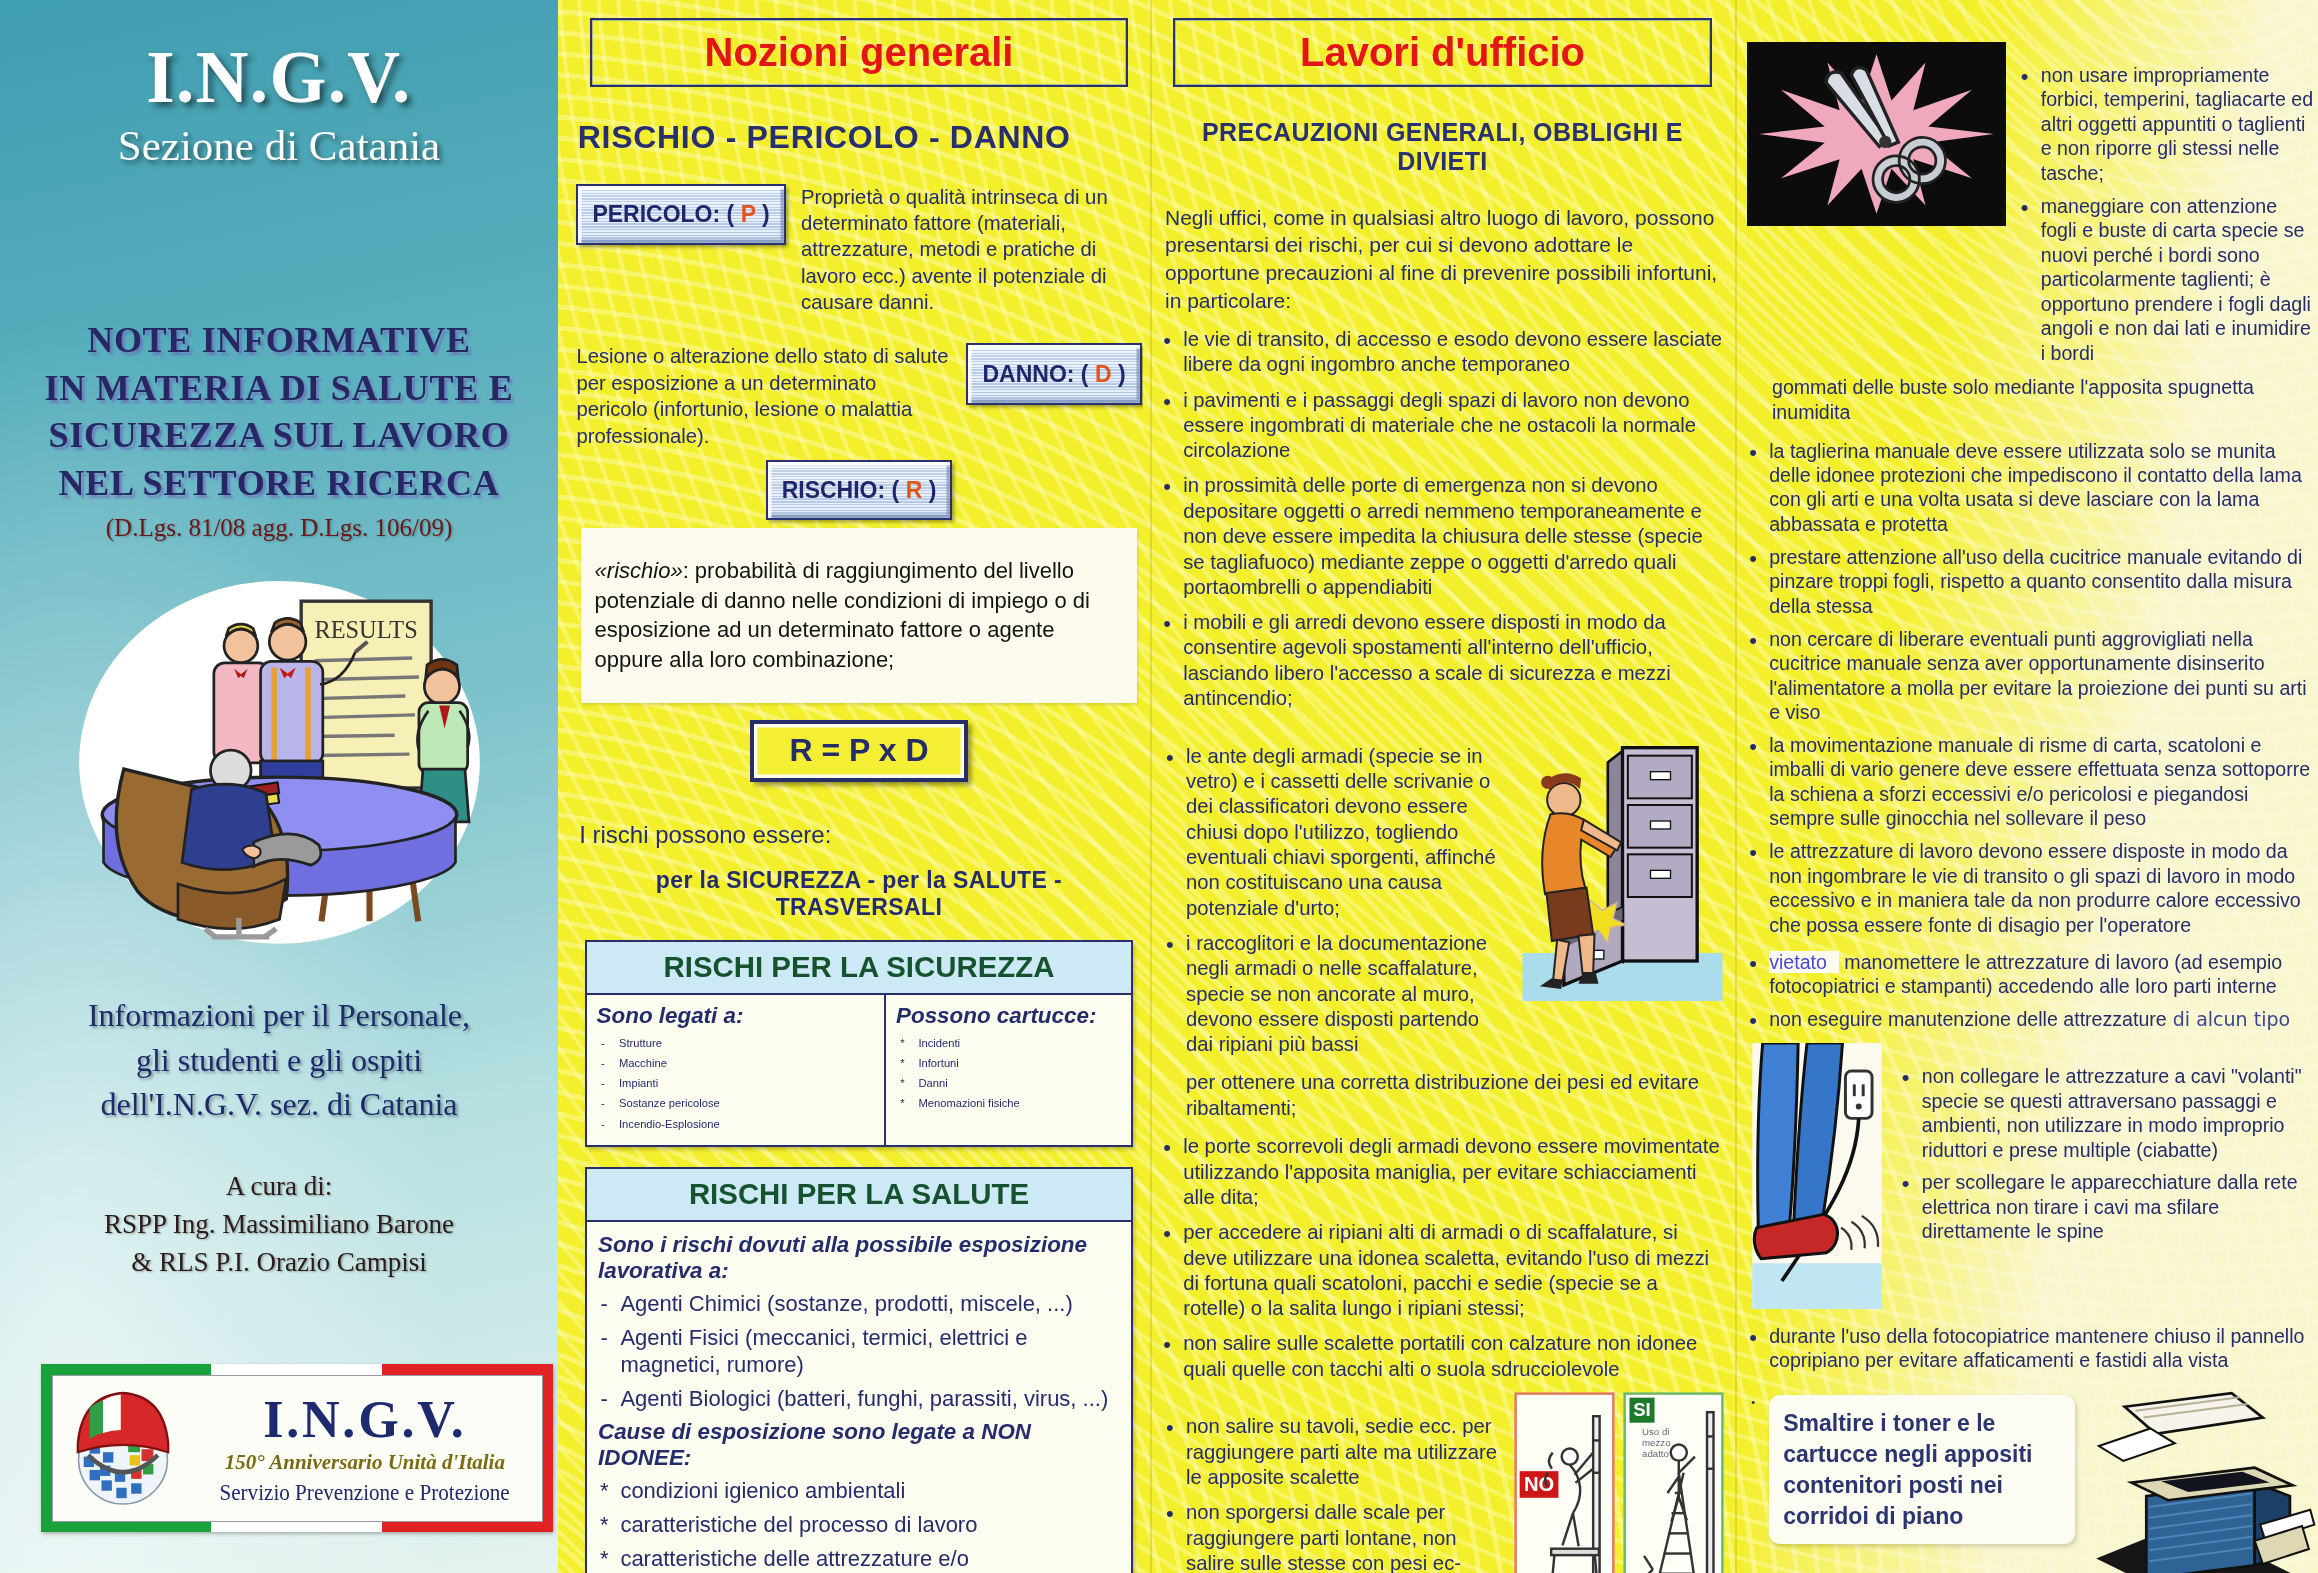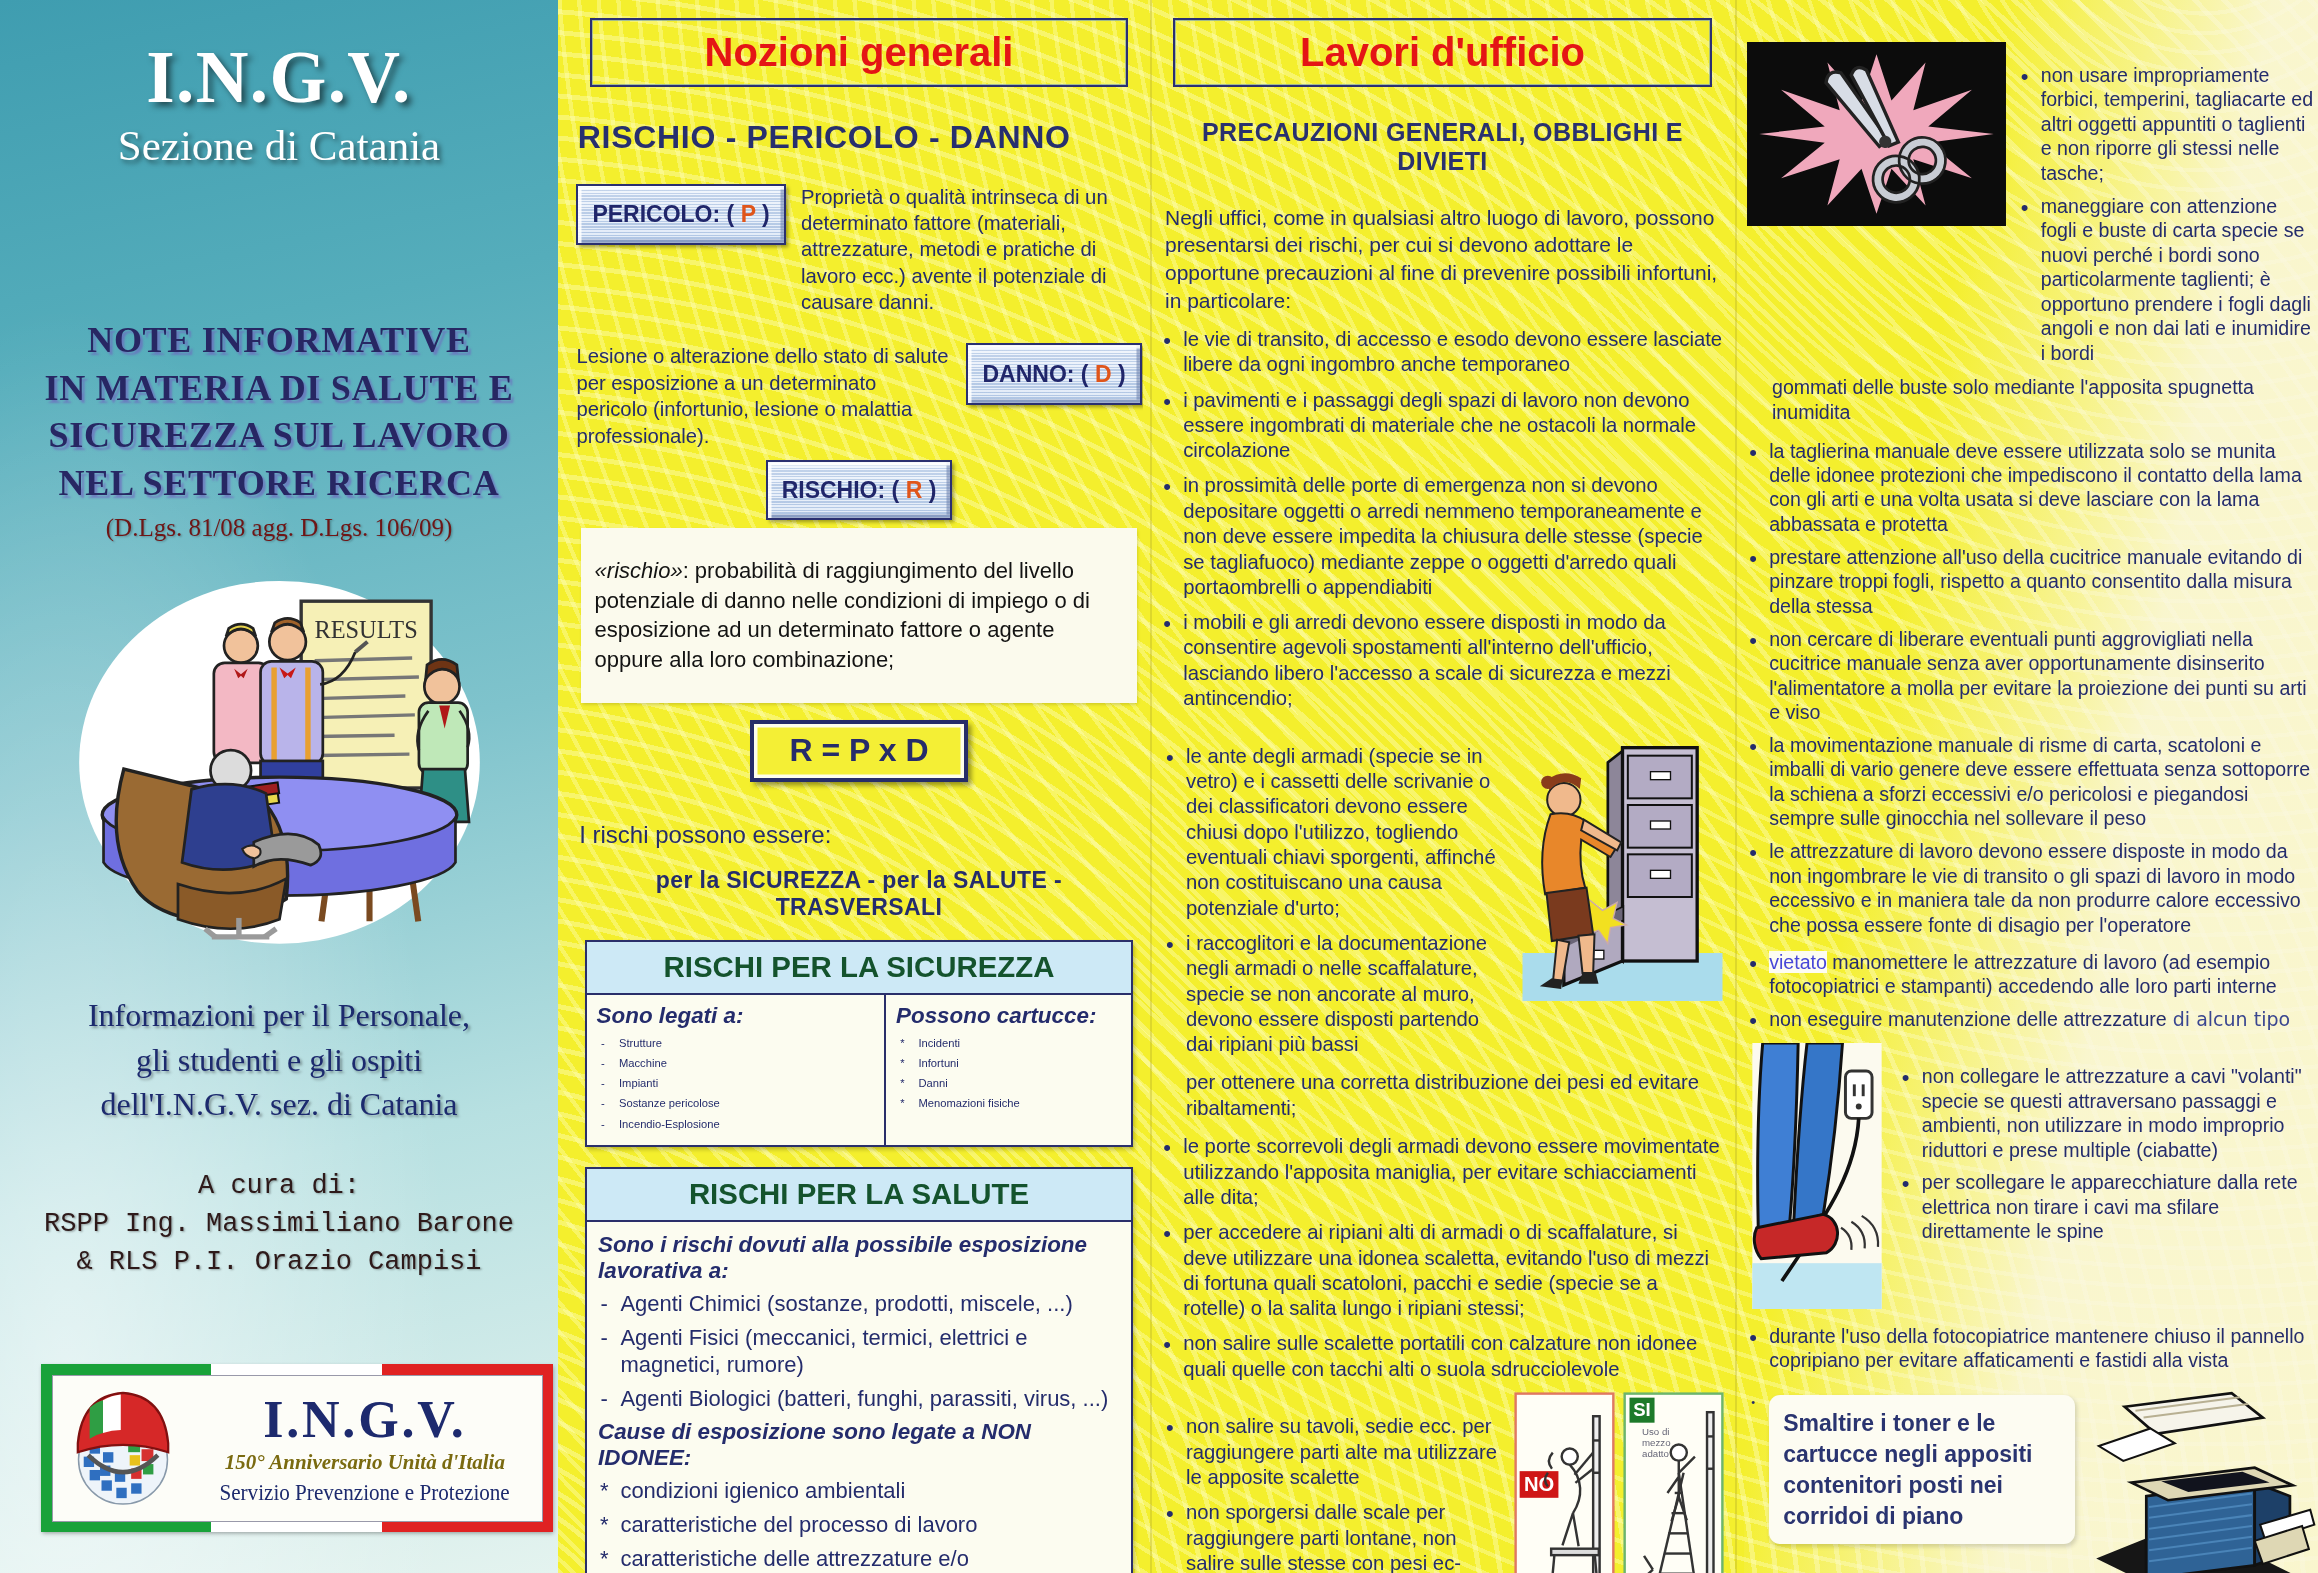--- a/index.html
+++ b/index.html
@@ -16,21 +16,21 @@
       linear-gradient(168deg,#3f9db0 0%,#55adbb 22%,#7fc3cc 48%,#b7e0e1 72%,#e4f3ef 100%);
     font-family:"Liberation Serif",serif;color:#fff;text-align:center;}
   .cov-org{margin-top:36px;font-size:73px;font-weight:bold;letter-spacing:1.4px;
     text-shadow:4.2px 4.2px 6.3px rgba(0,0,0,.55);}
   .cov-sec{font-size:43px;margin-top:1.4px;text-shadow:2.8px 2.8px 4.9px rgba(0,0,0,.5);}
   .cov-title{margin-top:147px;font-size:36px;font-weight:bold;line-height:1.32;color:#272763;
     letter-spacing:0.7px;text-shadow:2.8px 2.8px 2.1px rgba(110,100,190,.65);}
   .cov-law{margin-top:7px;font-size:25px;color:#6e1616;text-shadow:1.4px 1.4px 2.1px rgba(0,0,0,.25);}
   .cov-img{margin-top:24px;}
   .cov-aud{margin-top:46px;font-size:32px;line-height:1.38;color:#1c2a6e;text-shadow:2.1px 2.1px 2.8px rgba(0,0,0,.35);}
-  .cov-cred{margin-top:42px;font-size:27px;line-height:1.4;color:#2e1a1a;text-shadow:1.4px 1.4px 2.1px rgba(0,0,0,.3);font-family:Liberation Mono, monospace;}
+  .cov-cred{margin-top:42px;font-size:27px;line-height:1.4;color:#2e1a1a;text-shadow:1.4px 1.4px 2.1px rgba(0,0,0,.3);}
   .logo-frame{position:absolute;left:41px;bottom:41px;width:491px;padding:10.5px;
     background:linear-gradient(90deg,#19a23a 0 33.3%,#ffffff 33.3% 66.6%,#e02222 66.6% 100%);
     box-shadow:1.4px 2.1px 4.2px rgba(0,0,0,.35);}
   .logo-inner{background:#fdfdf8;border:1.4px solid #99a;display:flex;align-items:center;gap:9.8px;padding:8.4px 7px;}
   .logo-text{flex:1;text-align:center;color:#1d2a6e;}
   .logo-org{font-size:52px;font-weight:bold;letter-spacing:2.8px;}
   .logo-ann{font-size:21px;font-style:italic;font-weight:bold;color:#7a6a10;margin-top:1.4px;}
   .logo-srv{font-size:24px;margin-top:4.2px;transform:scaleX(.88);transform-origin:center;}
   
   .panel{position:absolute;top:0;height:1573px;overflow:hidden;color:#242c6c;}
@@ -69,21 +69,21 @@
   .intro{margin:28px 7px 0;font-size:21px;line-height:1.32;}
   .blist{margin:12.6px 2.8px 0;}
   .blist .li{font-size:20.3px;margin:9.8px 0;}
   .blist .mk{font-size:22px;}
   .contline{margin:1.4px 5.6px 0 28px;font-size:20.3px;line-height:1.3;}
   .mrow{display:flex;gap:9.8px;margin:4.2px 2.8px 0;align-items:flex-start;}
   .mrow .txt{flex:1;min-width:0;}
   .mrow .img{flex:0 0 auto;}
   #p-cont .blist .li{font-size:19.6px;margin:8.4px 0;}
   #p-cont .intro,#p-cont .contline{font-size:19.6px;}
-  .hl-term{color:#4747d8;background:#fdfcf2;padding:0 0 0 0;}
+  .hl-term{color:#4747d8;background:#fdfcf2;padding:0 12px 0 0;}
   .alt-font{font-family:"DejaVu Sans",sans-serif;font-size:19px;color:#3a4690;}
   .toner{background:#fdfcf2;border-radius:11.2px;padding:12.6px 14px;font-size:23px;font-weight:bold;color:#2a3470;
     line-height:1.35;box-shadow:1.4px 2.1px 4.2px rgba(0,0,0,.15);}
   svg text{font-family:"Liberation Sans",sans-serif;}
   .serif-label{font-family:"Liberation Serif",serif;}
 </style>
 </head>
 <body>
 
 <div class="page">

